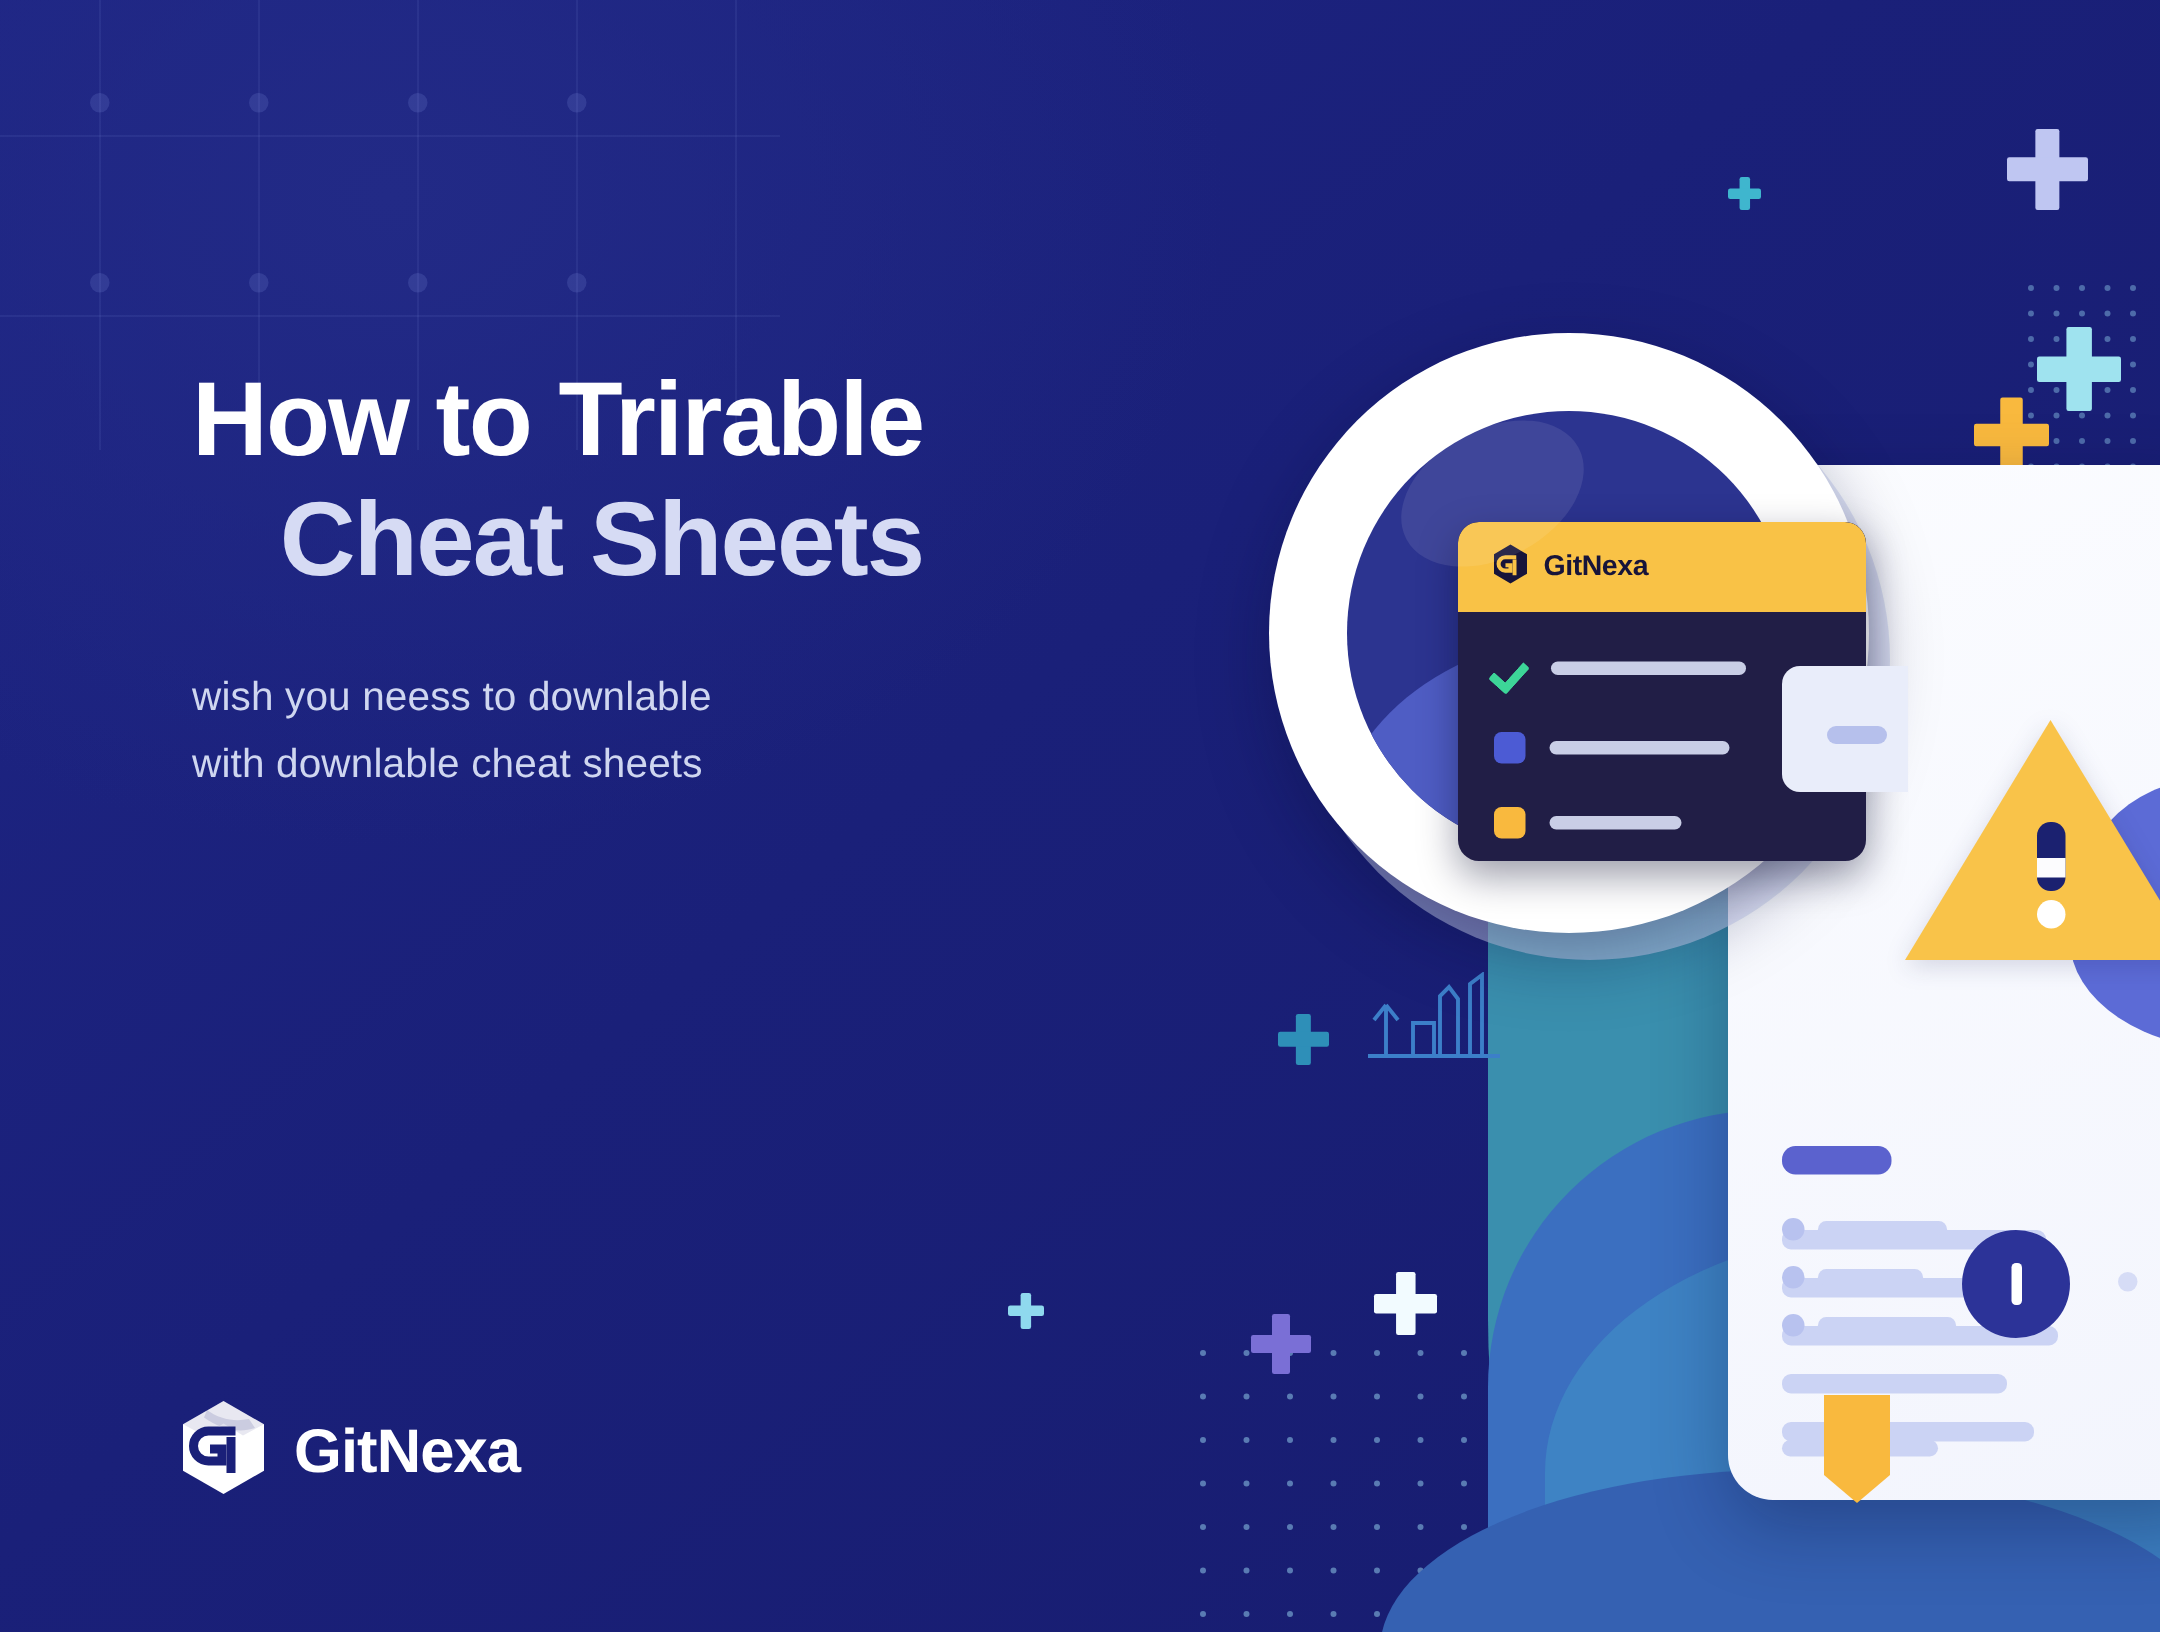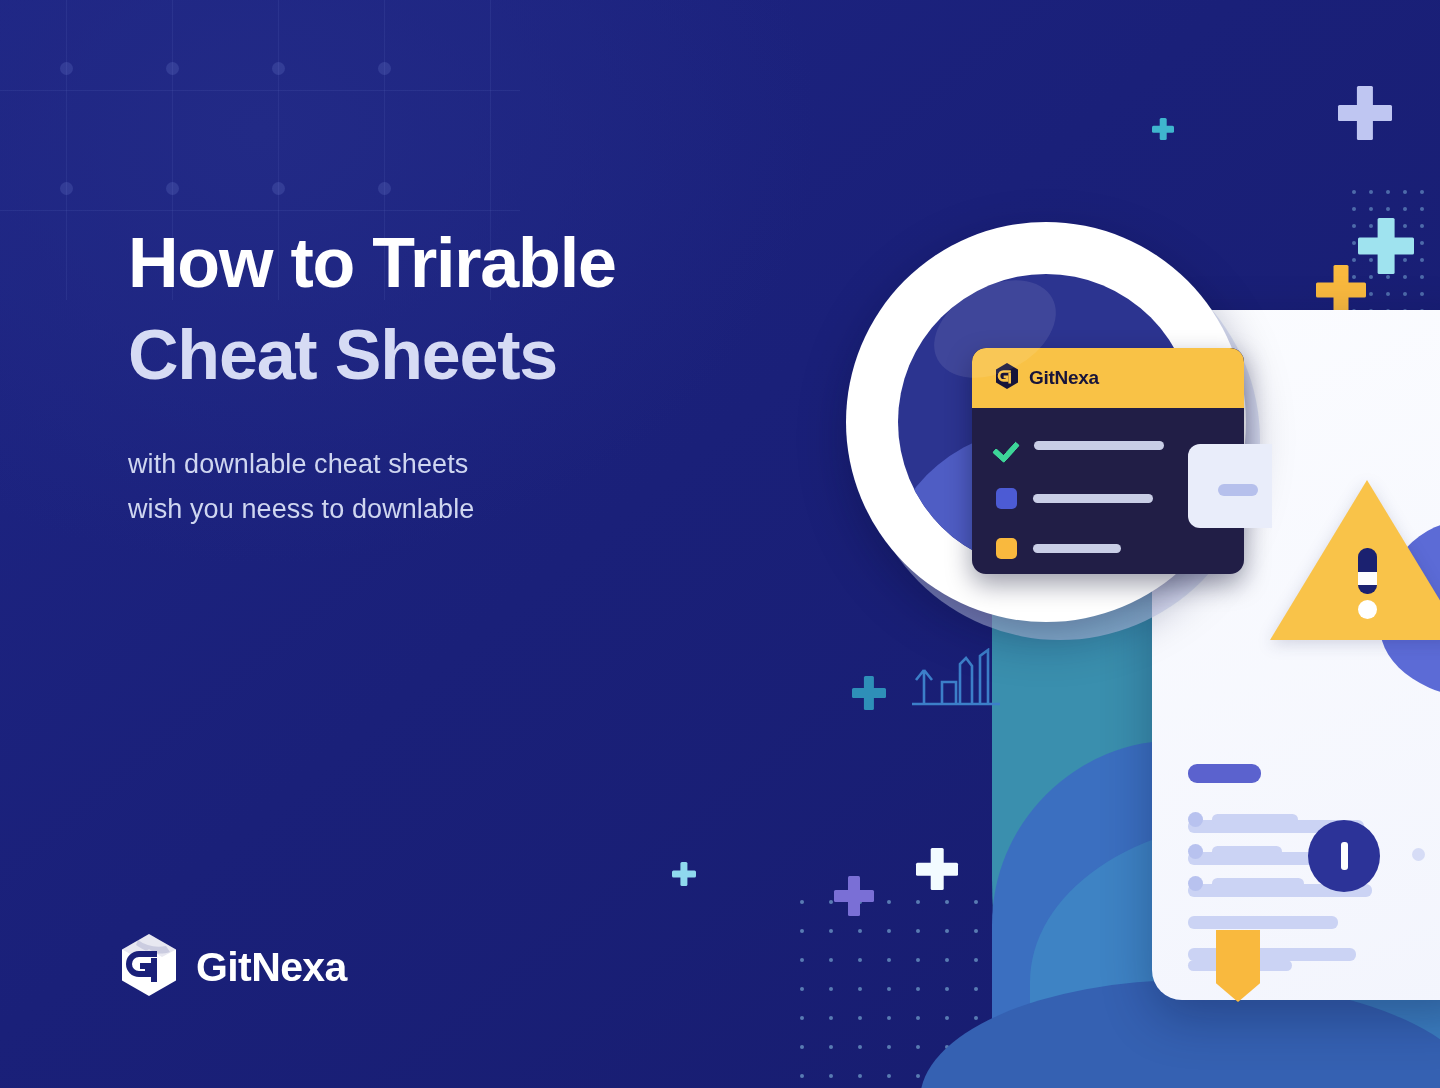--- a/index.html
+++ b/index.html
@@ -44,26 +44,26 @@
   
   .plus { position:absolute; }
   .plus::before, .plus::after {
     content:""; position:absolute; background:currentColor; border-radius:1.5px;
   }
   .plus::before { left:50%; top:0; width:30%; height:100%; transform:translateX(-50%); }
   .plus::after  { top:50%; left:0; height:30%; width:100%;  transform:translateY(-50%); }
 
   
   .headline {
-    position:absolute; left:128px; top:226px;
+    position:absolute; left:128px; top:242px;
     font-size:70px; font-weight:bold; line-height:1.08;
     letter-spacing:-1.2px;
   }
   .hl-1 { color:#FFFFFF; display:block; }
-  .hl-2 { color:#D6DBF4; display:block; margin-top:16px; }
+  .hl-2 { color:#D6DBF4; display:block; margin-top:4px;text-align:right; }
 
   .subtitle {
     position:absolute; left:128px; top:442px;
     font-size:27px; line-height:1.68; font-weight:300;
     color:#CFD6F0; letter-spacing:.1px;
   }
   .subtitle span { display:block; }
 
   
   .logo-lockup {
@@ -351,22 +351,22 @@
       <div class="plus" style="left: 672px; top: 862px; width: 24px; height: 24px; color: rgb(143, 217, 238);"></div>
       <div class="plus" style="left: 1092px; top: 980px; width: 40px; height: 40px; color: rgb(207, 238, 251);"></div>
     </div>
 
   <h1 class="headline">
     <span class="hl-1">How to Trirable</span>
     <span class="hl-2">Cheat Sheets</span>
   </h1>
 
   <p class="subtitle">
+    <span>wish you neess to downlable</span>
     <span>with downlable cheat sheets</span>
-    <span>wish you neess to downlable</span>
   </p>
 
   <div class="logo-lockup">
     <span>
       <svg width="62" height="66" viewBox="0 0 62 66">
         <path d="M31 2 L58 17.5 L58 48.5 L31 64 L4 48.5 L4 17.5 Z" fill="#FFFFFF"></path>
         <path d="M31 2 L58 17.5 L44 25 L31 17 L18 25 L4 17.5 Z" fill="#1A2079" opacity=".10"></path>
         <path d="M36 22 L21 22 A10 10 0 0 0 21 42 L30 42 L30 34 L25 34" fill="none" stroke="#1A2079" stroke-width="6" stroke-linecap="square"></path>
         <rect x="33" y="26" width="6" height="24" fill="#1A2079"></rect>
         <path d="M20 8 C28 14 38 16 48 14 L52 20 C40 24 28 20 18 13 Z" fill="#1A2079" opacity=".14"></path>

